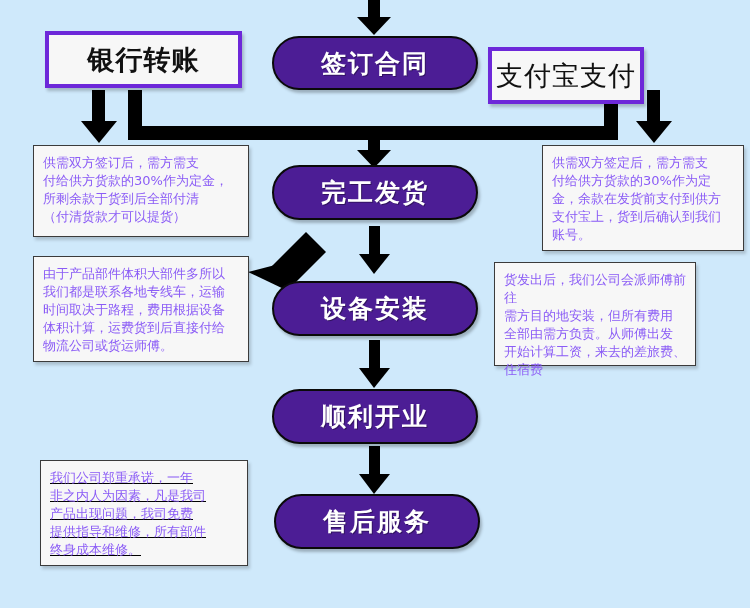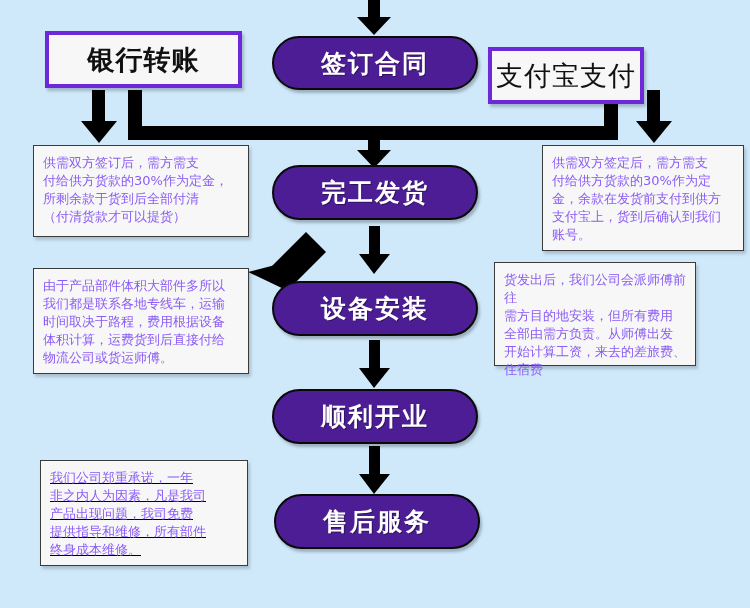--- a/index.html
+++ b/index.html
@@ -175,21 +175,21 @@
   </div>
 
   <div class="note-box" style="left:494px; top:145px; width:202px; height:106px;margin-left:48px;">
     <div class="note-text">供需双方签定后，需方需支
 付给供方货款的30%作为定
 金，余款在发货前支付到供方
 支付宝上，货到后确认到我们
 账号。</div>
   </div>
 
-  <div class="note-box" style="left:33px; top:268px; width:216px; height:106px;">
+  <div class="note-box" style="left:33px; top:256px; width:216px; height:106px;">
     <div class="note-text">由于产品部件体积大部件多所以
 我们都是联系各地专线车，运输
 时间取决于路程，费用根据设备
 体积计算，运费货到后直接付给
 物流公司或货运师傅。</div>
   </div>
 
   <div class="note-box" style="left:494px; top:262px; width:202px; height:104px;">
     <div class="note-text">货发出后，我们公司会派师傅前往
 需方目的地安装，但所有费用

